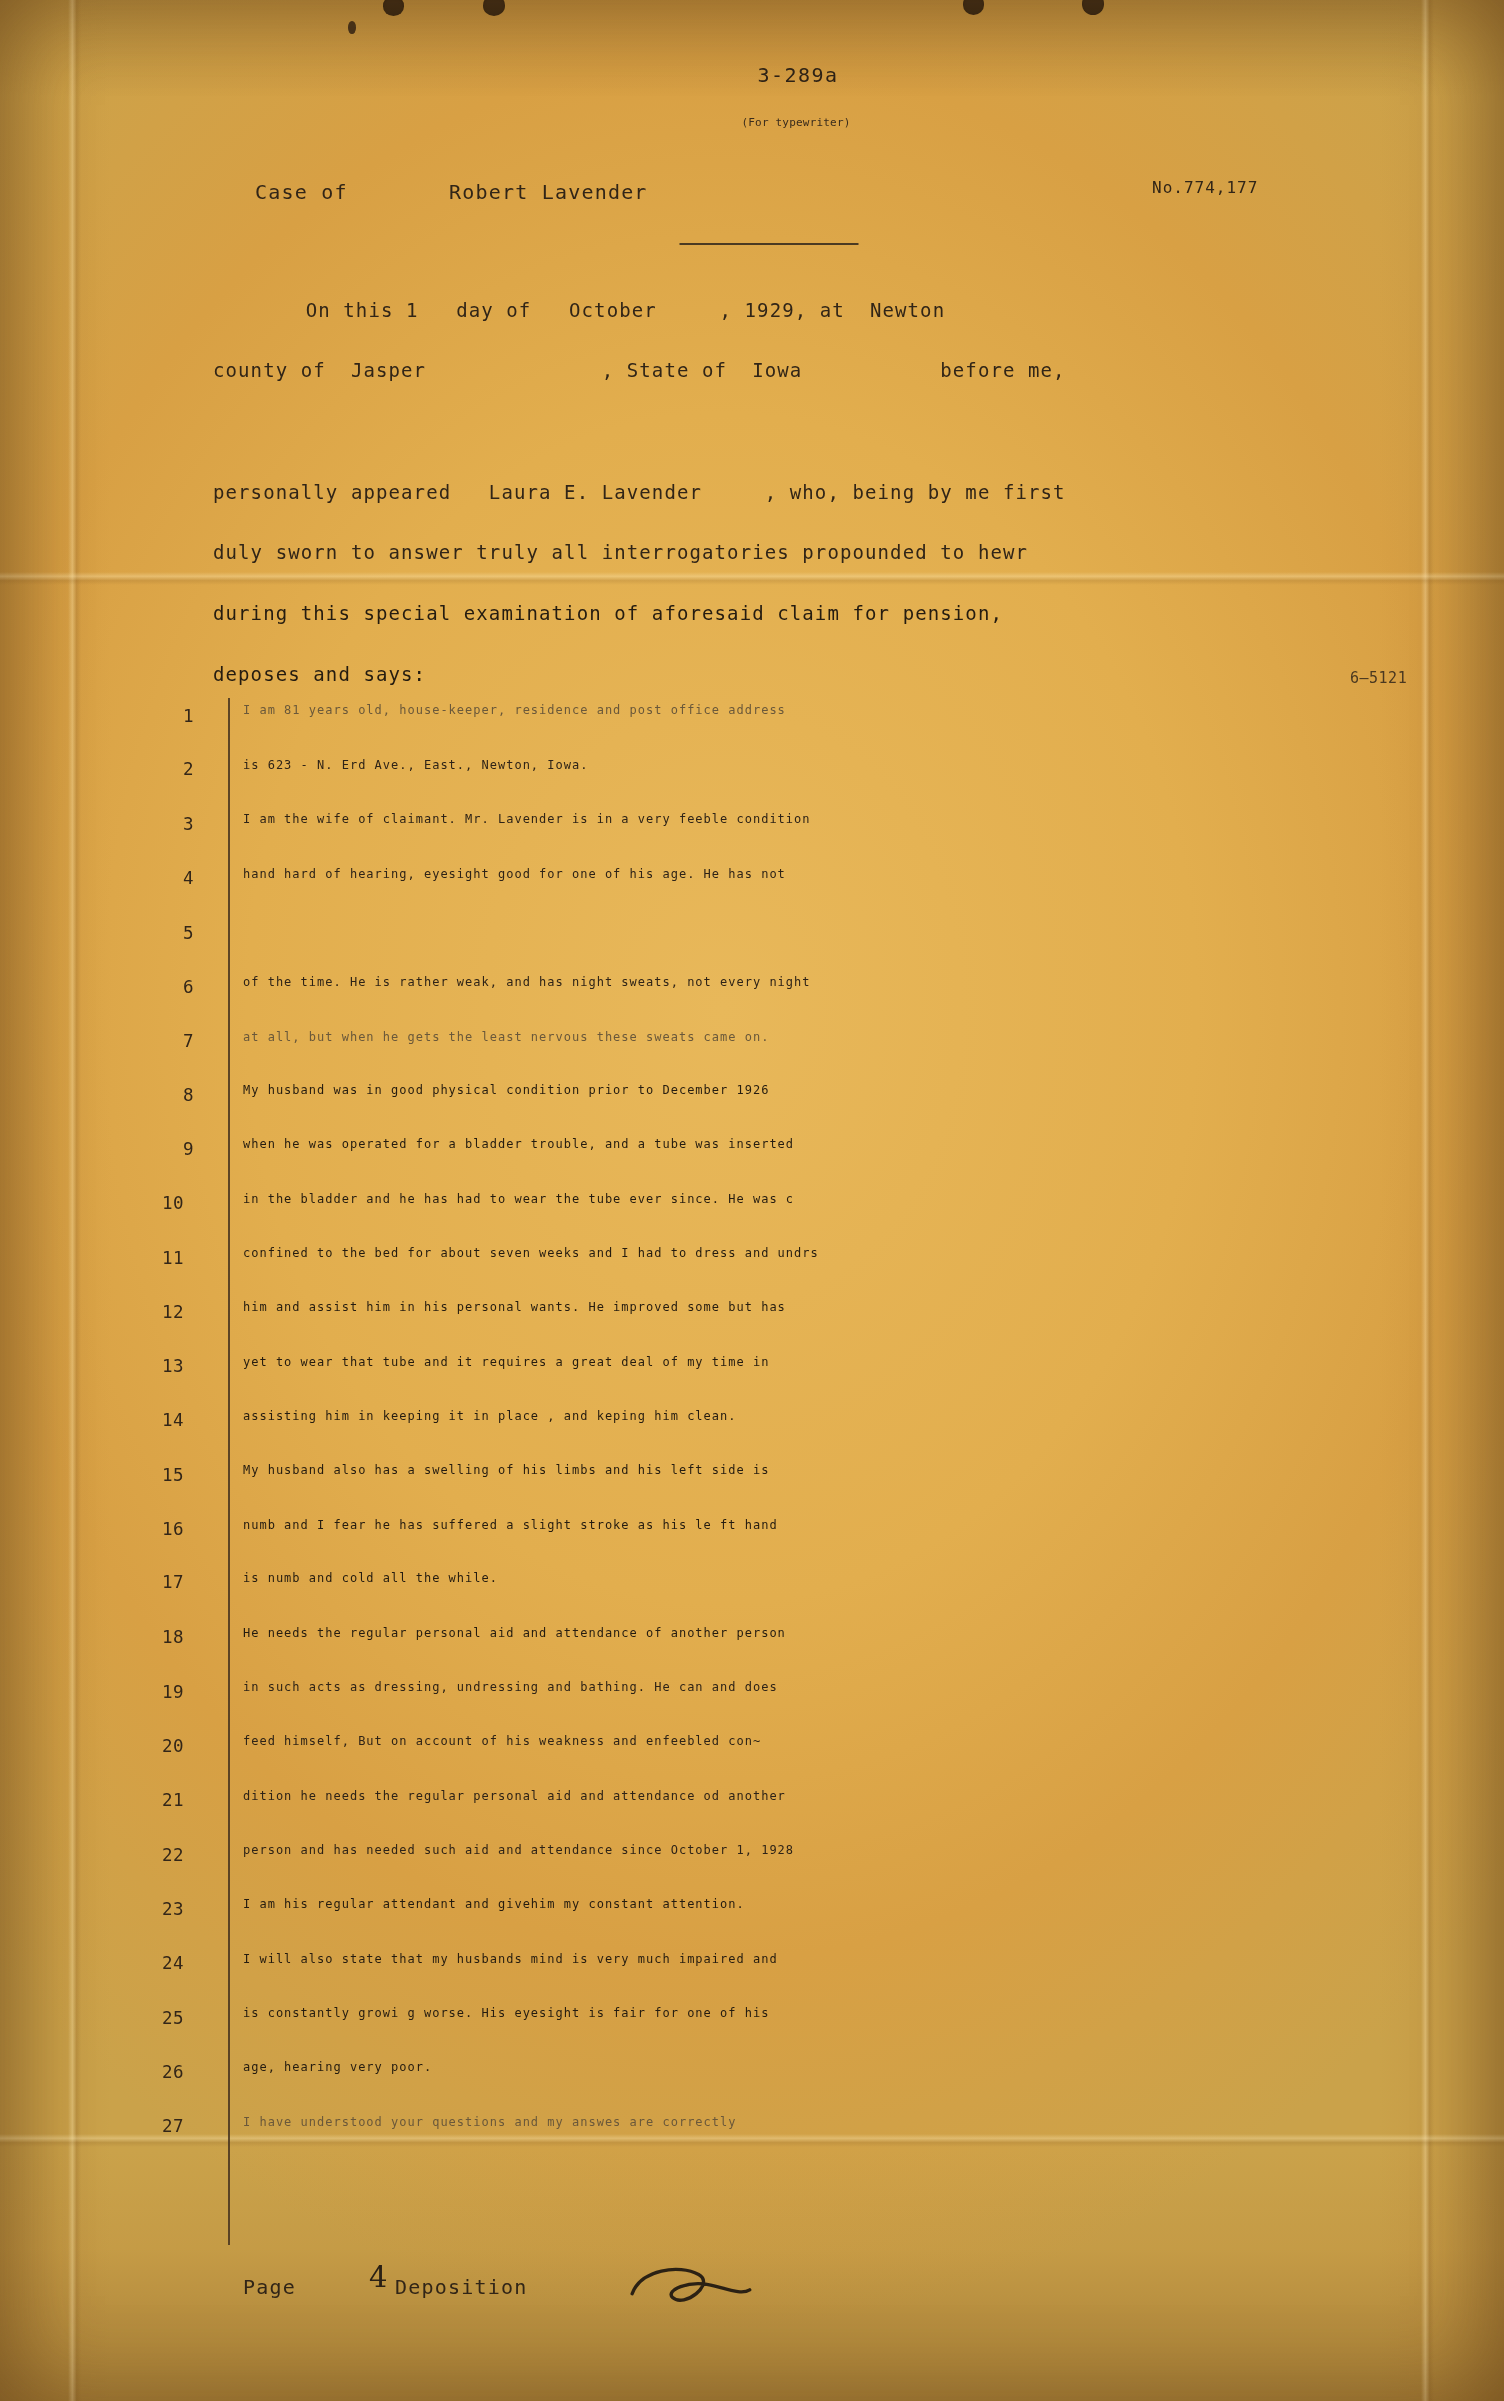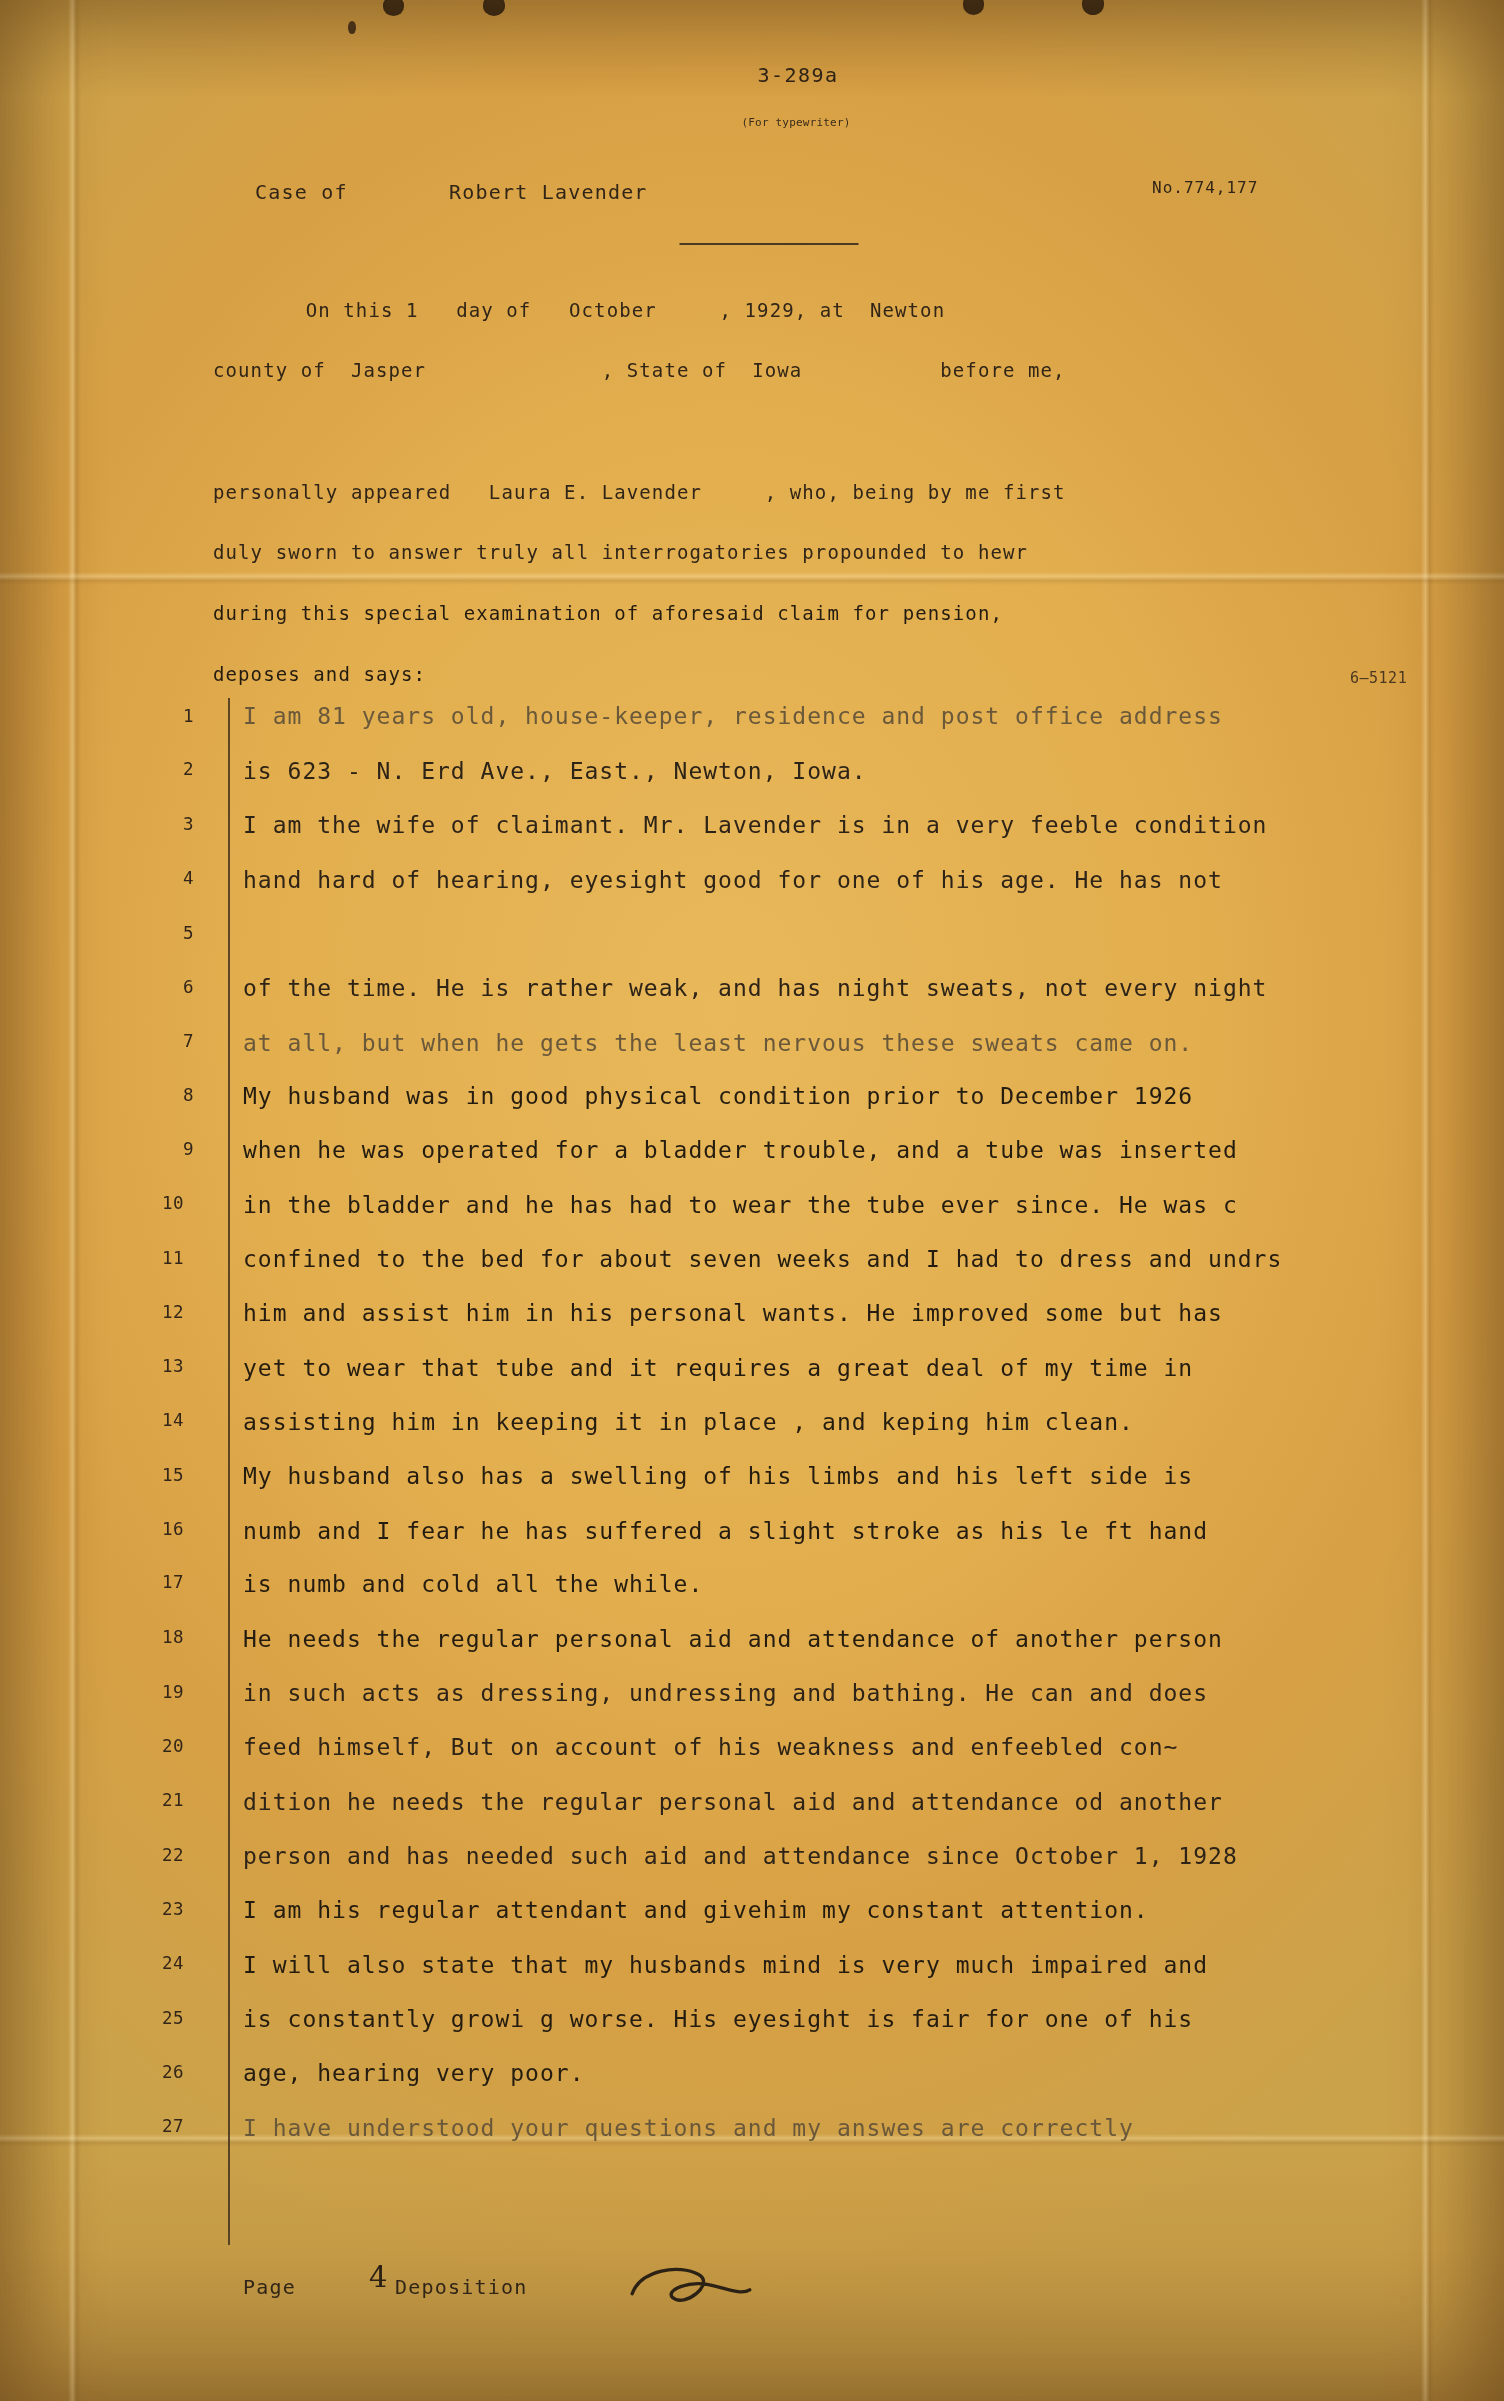--- a/index.html
+++ b/index.html
@@ -138,21 +138,21 @@
     text-align: right;
     font-size: 17.5px;
     letter-spacing: 0.5px;
     color: #332618;
     font-family: "DejaVu Sans Mono", monospace;
   }
   .numbered-line {
     position: absolute;
     left: 243px;
     white-space: pre;
-    font-size: 23px;
+    font-size: 12px;
     letter-spacing: 1px;
     color: #2e2317;
     font-family: "DejaVu Sans Mono", monospace;
   }
   .faded { color: #6a583a; }
   .dark  { color: #251c10; }
   .footer-page {
     left: 243px; top: 2275px;
     font-size: 20px;
     letter-spacing: 1.2px;

